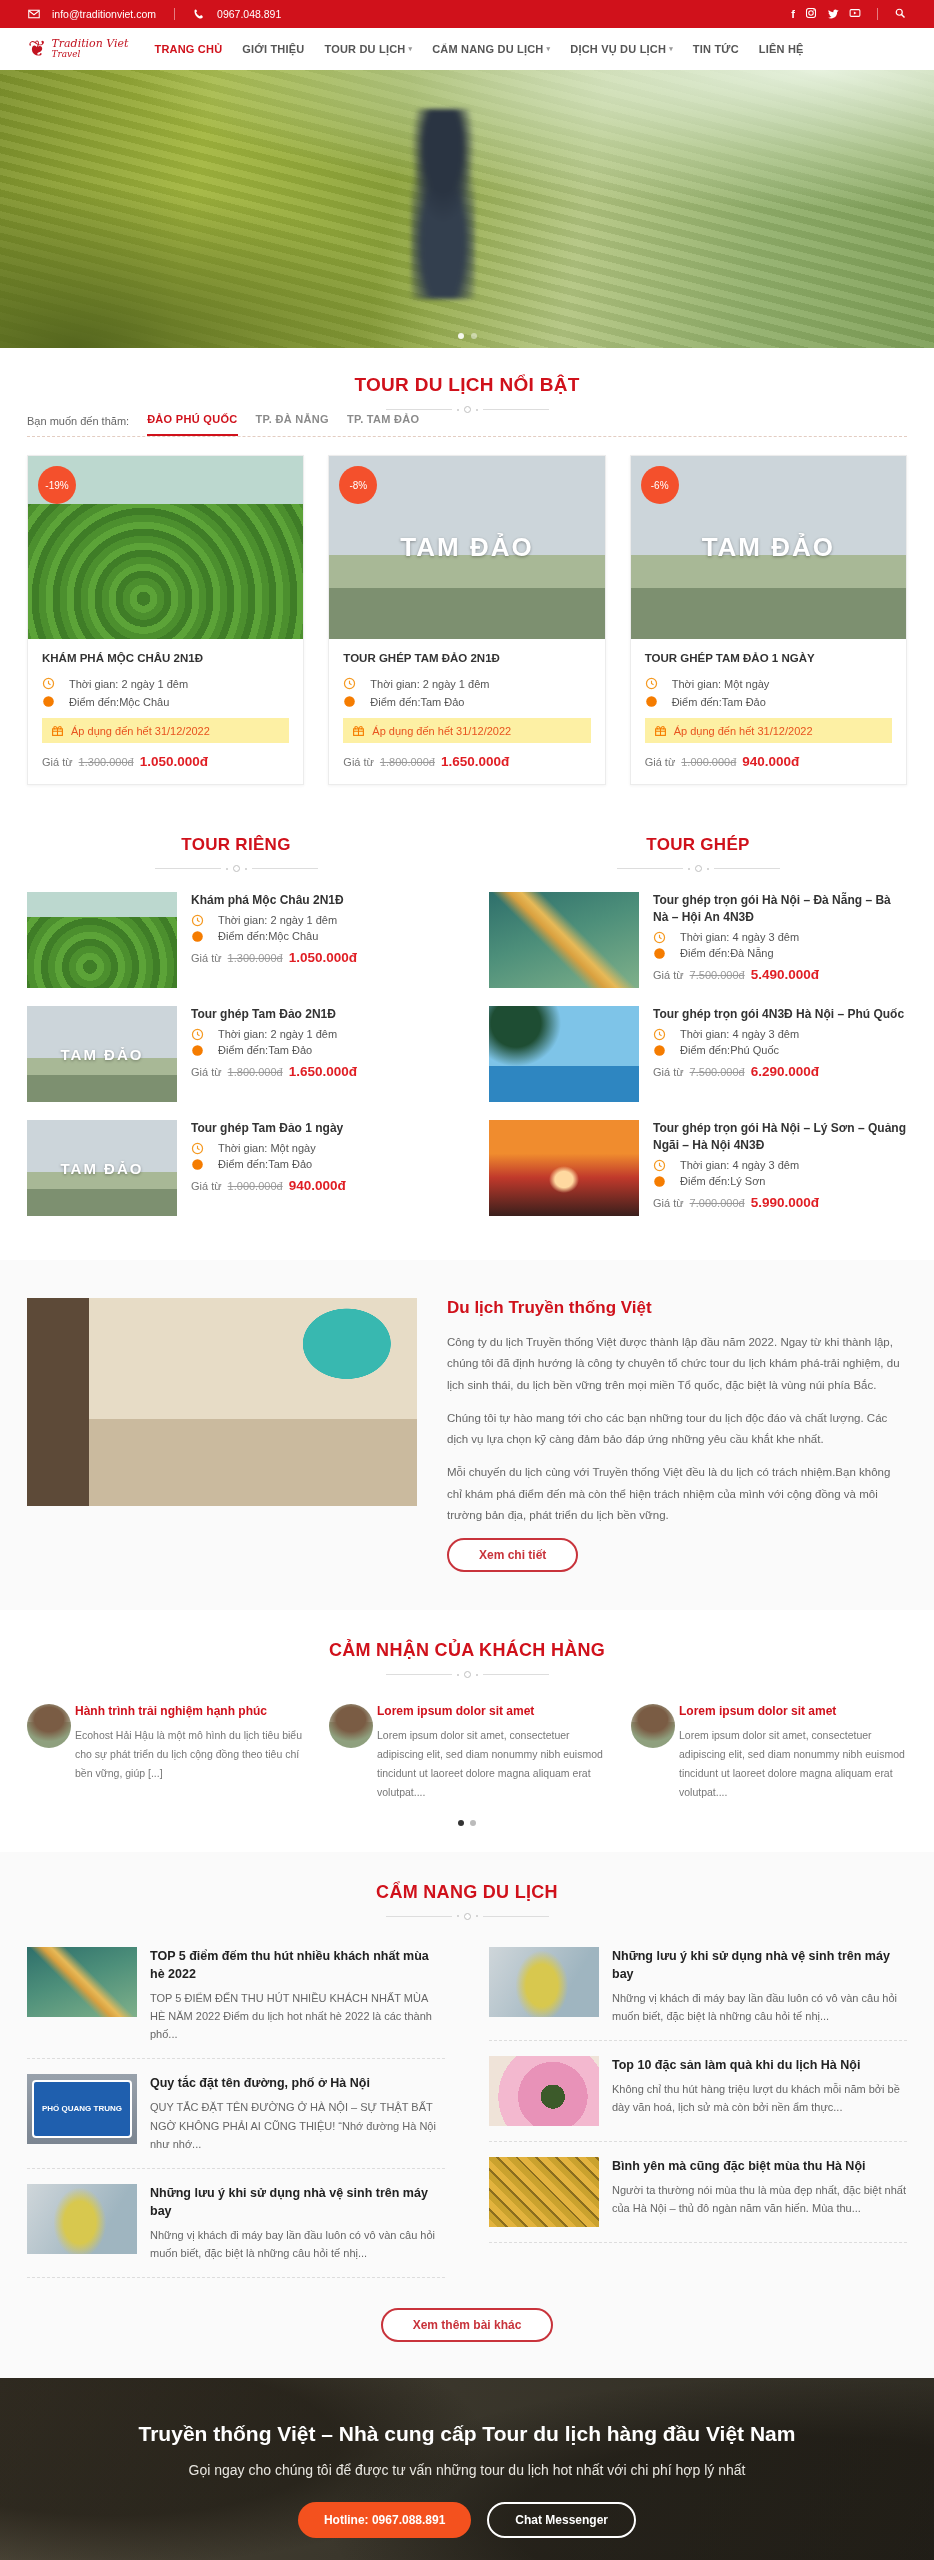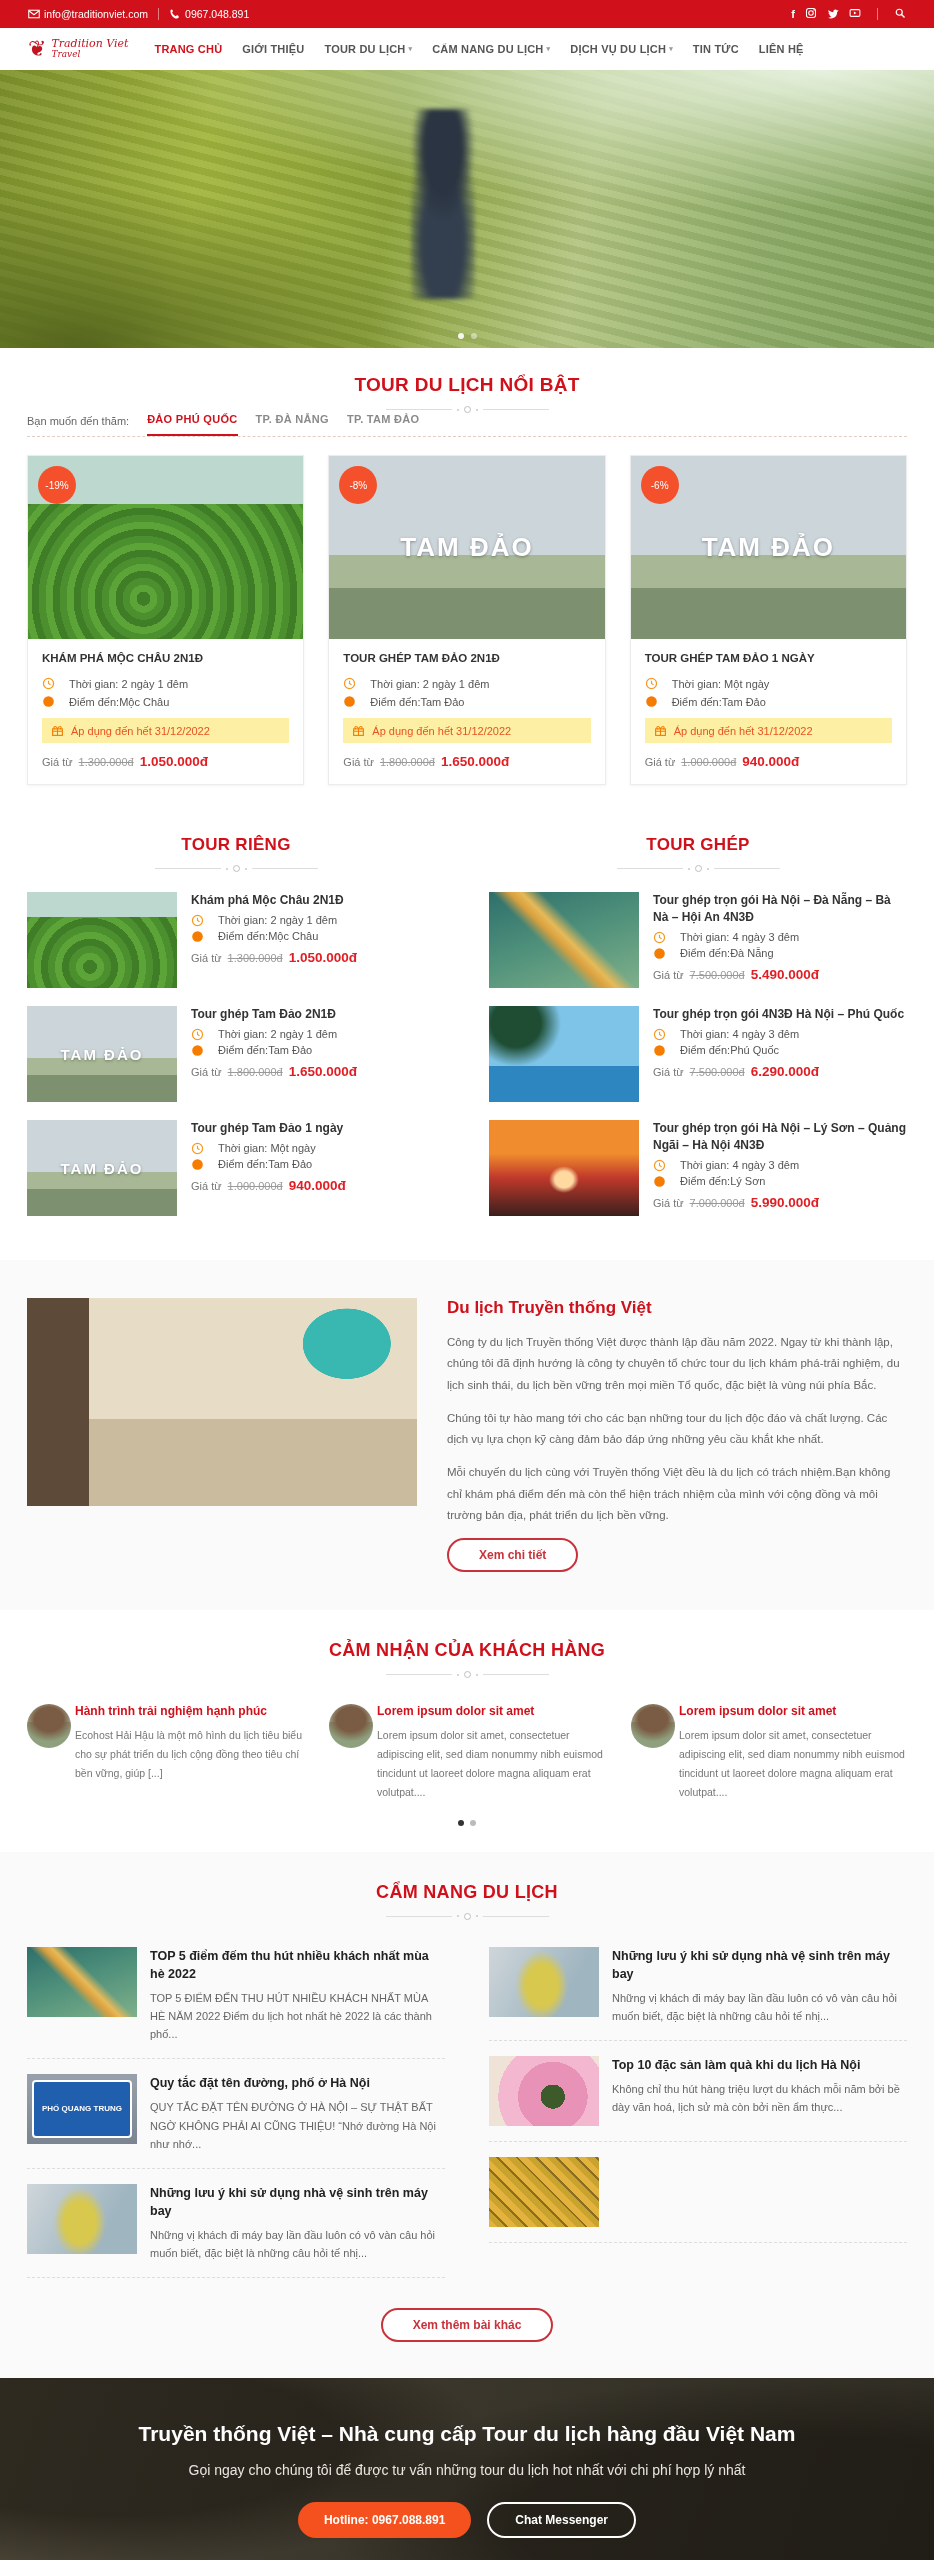--- a/index.html
+++ b/index.html
@@ -1,21 +1,21 @@
 <!DOCTYPE html>
 <html><head>
 <meta charset="utf-8">
 <style>
   * { margin:0; padding:0; box-sizing:border-box; }
   body { width:934px; margin:0 auto; background:#fff; font-family:"Liberation Sans", sans-serif; color:#333; }
   .container { width:880px; margin:0 auto; }
 
   
   .topbar { background:#d0111b; color:#fff; height:28px; display:flex; align-items:center; justify-content:space-between; padding:0 28px; font-size:10.5px; }
-  .topbar .grp { display:flex; align-items:center; gap:4px; }
+  .topbar .grp { display:flex; align-items:center; gap:12px; }
   .topbar .sep { width:1px; height:12px; background:rgba(255,255,255,.45); margin:0 6px; }
   .ticon { width:12px; height:12px; display:inline-block; }
   .soc { display:flex; align-items:center; gap:10px; }
   .soc span { cursor:pointer; font-size:11px; font-weight:700; }
 
   
   .nav { height:42px; display:flex; align-items:center; padding:0 28px; gap:26px; background:#fff; }
   .logo { display:flex; align-items:center; gap:5px; min-width:82px; }
   .logo .mark { color:#c21320; font-size:22px; line-height:1; font-family:"DejaVu Serif", serif; }
   .logo .ltxt { font-family:"DejaVu Serif", serif; font-style:italic; color:#c21320; font-size:11px; line-height:1.1; }
@@ -630,20 +630,24 @@
         </div>
         <div class="bitem">
           <div class="bthumb img-lotus"></div>
           <div>
             <h4>Top 10 đặc sản làm quà khi du lịch Hà Nội</h4>
             <p>Không chỉ thu hút hàng triệu lượt du khách mỗi năm bởi bề dày văn hoá, lịch sử mà còn bởi nền ẩm thực...</p>
           </div>
         </div>
         <div class="bitem">
           <div class="bthumb img-leaves"></div>
+          <div>
+            <h4>Bình yên mà cũng đặc biệt mùa thu Hà Nội</h4>
+            <p>Người ta thường nói mùa thu là mùa đẹp nhất, đặc biệt nhất của Hà Nội – thủ đô ngàn năm văn hiến. Mùa thu...</p>
+          </div>
         </div>
       </div>
     </div>
     <div class="more"><a href="#" class="btn-outline">Xem thêm bài khác</a></div>
   </div>
 </div>
 
 <div class="cta">
   <div class="container">
     <h2>Truyền thống Việt – Nhà cung cấp Tour du lịch hàng đầu Việt Nam</h2>

